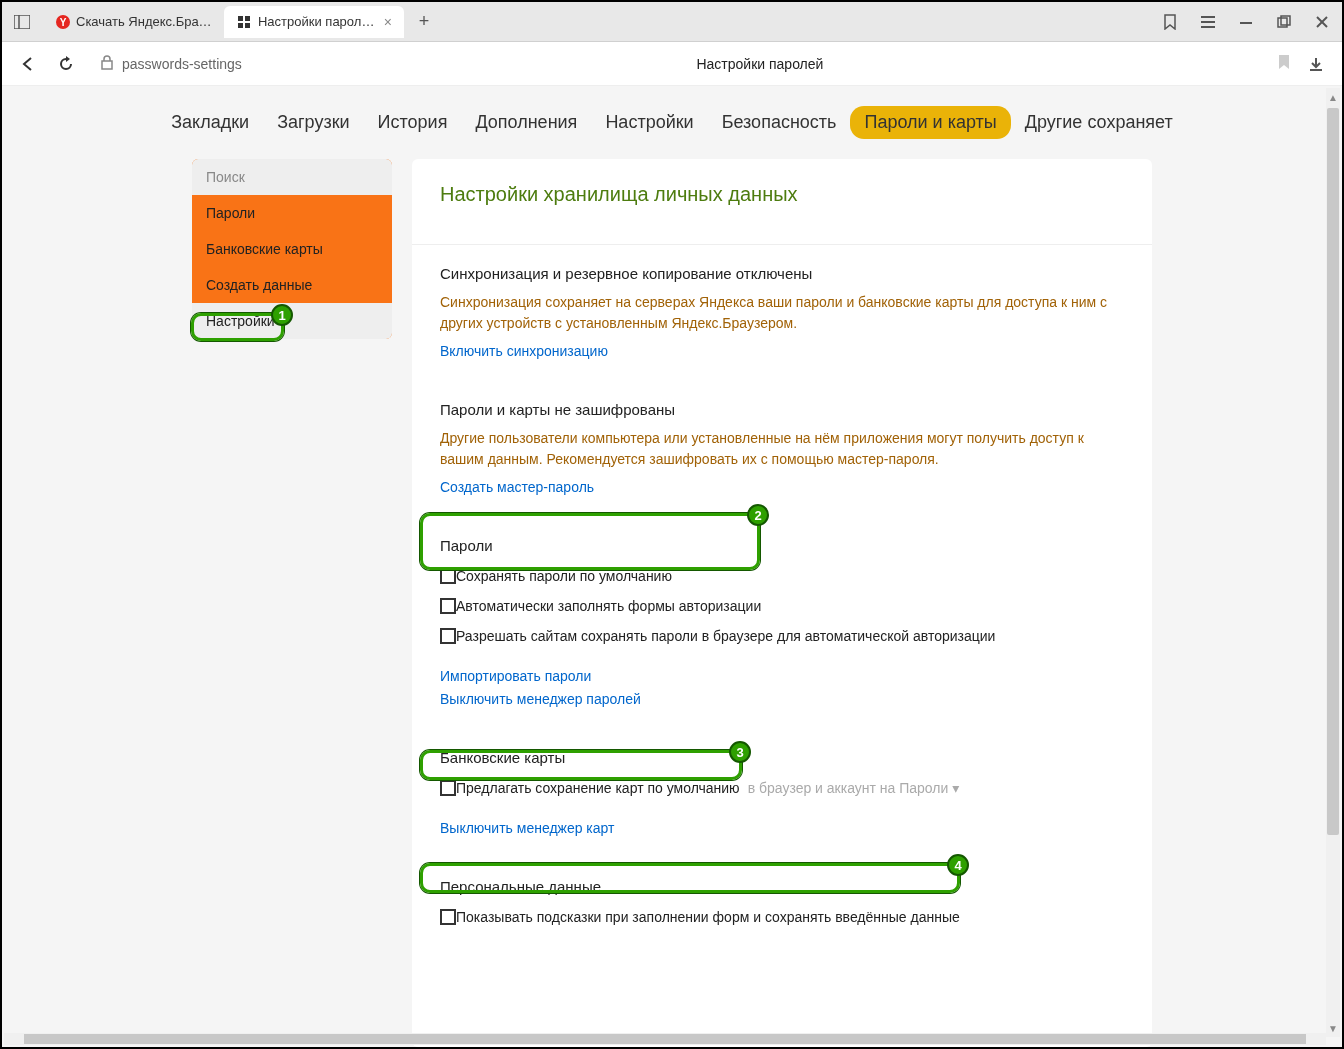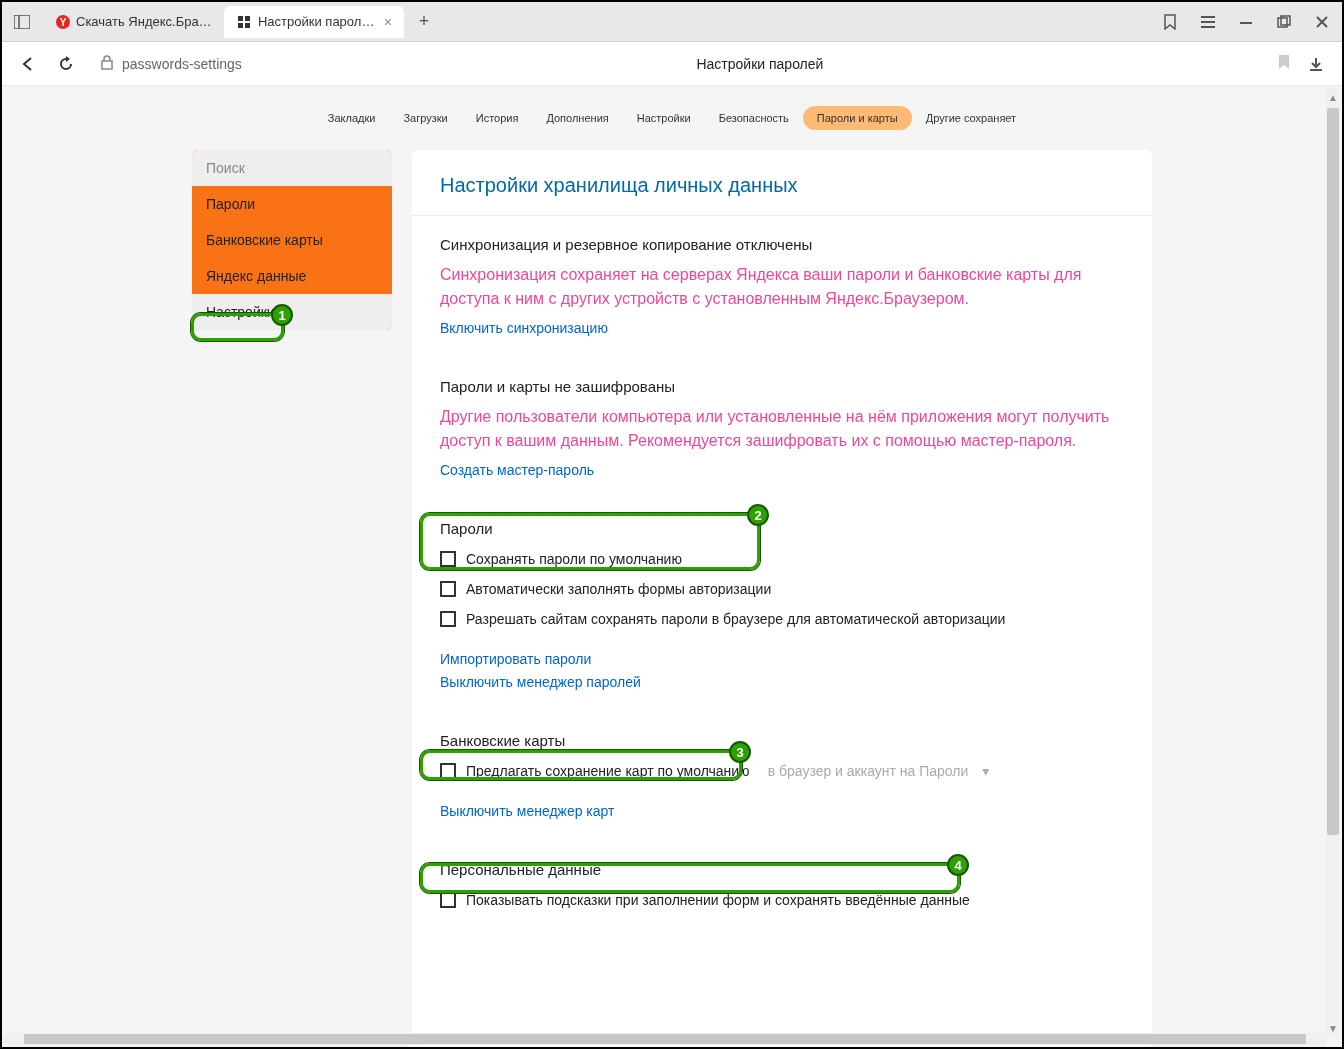--- a/index.html
+++ b/index.html
@@ -15,35 +15,35 @@
 .win-controls{margin-left:auto;display:flex;gap:14px;align-items:center}
 .win-btn{width:24px;height:24px;display:flex;align-items:center;justify-content:center;cursor:pointer;color:#555}
 .addrbar{height:44px;display:flex;align-items:center;padding:0 14px;gap:14px;border-bottom:1px solid #eee}
 .nav-btn{width:24px;height:24px;display:flex;align-items:center;justify-content:center;cursor:pointer;color:#444}
 .omnibox{flex:1;display:flex;align-items:center;height:32px}
 .omnibox .lock{color:#888;margin:0 8px}
 .omnibox .url{color:#666;font-size:14px}
 .omnibox .title{flex:1;text-align:center;color:#222;font-size:14px}
 .dl-btn{width:24px;color:#555}
 .content{display:flex;flex-direction:column;height:calc(100% - 84px);background:#f5f5f5;position:relative}
-.topnav{display:flex;justify-content:center;gap:0;padding:20px 0;font-size:11px}
+.topnav{display:flex;justify-content:center;gap:0;padding:20px 0;font-size:18px}
 .topnav .item{padding:6px 14px;color:#333;cursor:pointer;border-radius:14px}
-.topnav .item.active{background:#fdba74}
+.topnav .item.active{background:#eab308}
 .main{display:flex;gap:20px;padding:0 190px;flex:1;overflow:hidden}
 .leftcol{width:200px;background:#f97316;border-radius:6px;overflow:hidden;align-self:flex-start}
 .search{background:#eee;padding:10px 14px;font-size:14px;color:#888}
 .navitem{padding:10px 14px;font-size:14px;color:#222;cursor:pointer}
 .navitem.active{background:#eee}
 .rightcol{flex:1;background:#fff;border-radius:6px;padding:24px 28px;overflow-y:auto}
-.h1{font-size:20px;color:#0369a1;margin-bottom:18px;font-weight:400}
+.h1{font-size:20px;color:#4d7c0f;margin-bottom:38px;font-weight:400}
 .h2{font-size:15px;font-weight:normal;color:#222;margin-bottom:10px}
-.p{font-size:16px;color:#ec4899;line-height:1.5;margin-bottom:8px}
+.p{font-size:14px;color:#a16207;line-height:1.5;margin-bottom:8px}
 .link{color:#0066cc;font-size:14px;cursor:pointer;display:inline-block;margin-bottom:6px}
 .section{margin-bottom:36px}
-.checkrow{display:flex;align-items:center;gap:10px;margin:14px 0;font-size:14px;color:#222}
+.checkrow{display:flex;align-items:center;margin:14px 0;font-size:14px;color:#222}
 .checkbox{width:16px;height:16px;border:2px solid #333;flex-shrink:0;cursor:pointer}
 .hint{color:#aaa;font-size:14px;margin-left:8px}
 .hint-caret{color:#aaa;margin-left:4px}
 .callout{position:absolute;border:3px solid #2ea000;border-radius:10px;pointer-events:none;box-shadow:0 0 0 1px #145800}
 .callout .num{position:absolute;top:-12px;right:-12px;width:22px;height:22px;background:#2ea000;border:2px solid #145800;border-radius:50%;color:#fff;font-weight:bold;font-size:13px;display:flex;align-items:center;justify-content:center}
 .vscroll{position:absolute;right:2px;top:86px;bottom:10px;width:14px;background:#f0f0f0}
 .vscroll .track{position:absolute;top:20px;bottom:20px;left:0;right:0}
 .vscroll .thumb{position:absolute;top:0;left:1px;right:1px;height:80%;background:#c8c8c8;border-radius:2px}
 .vscroll .arr{position:absolute;left:0;right:0;height:18px;display:flex;align-items:center;justify-content:center;color:#888;font-size:10px}
 .hscroll{position:absolute;left:2px;right:16px;bottom:2px;height:12px;background:#f0f0f0}
@@ -155,21 +155,21 @@
     <div class="item">Безопасность</div>
     <div class="item active">Пароли и карты</div>
     <div class="item">Другие сохраняет</div>
   </div>
 
   <div class="main">
     <div class="leftcol">
       <div class="search">Поиск</div>
       <div class="navitem">Пароли</div>
       <div class="navitem">Банковские карты</div>
-      <div class="navitem">Яндекс данные</div>
+      <div class="navitem">Создать данные</div>
       <div class="navitem active">Настройки</div>
     </div>
 
     <div class="rightcol">
       <div class="h1">Настройки хранилища личных данных</div>
       <hr class="sep">
       <div class="section">
         <div class="h2">Синхронизация и резервное копирование отключены</div>
         <div class="p">Синхронизация сохраняет на серверах Яндекса ваши пароли и банковские карты для доступа к ним с других устройств с установленным Яндекс.Браузером.</div>
         <div class="link">Включить синхронизацию</div>

